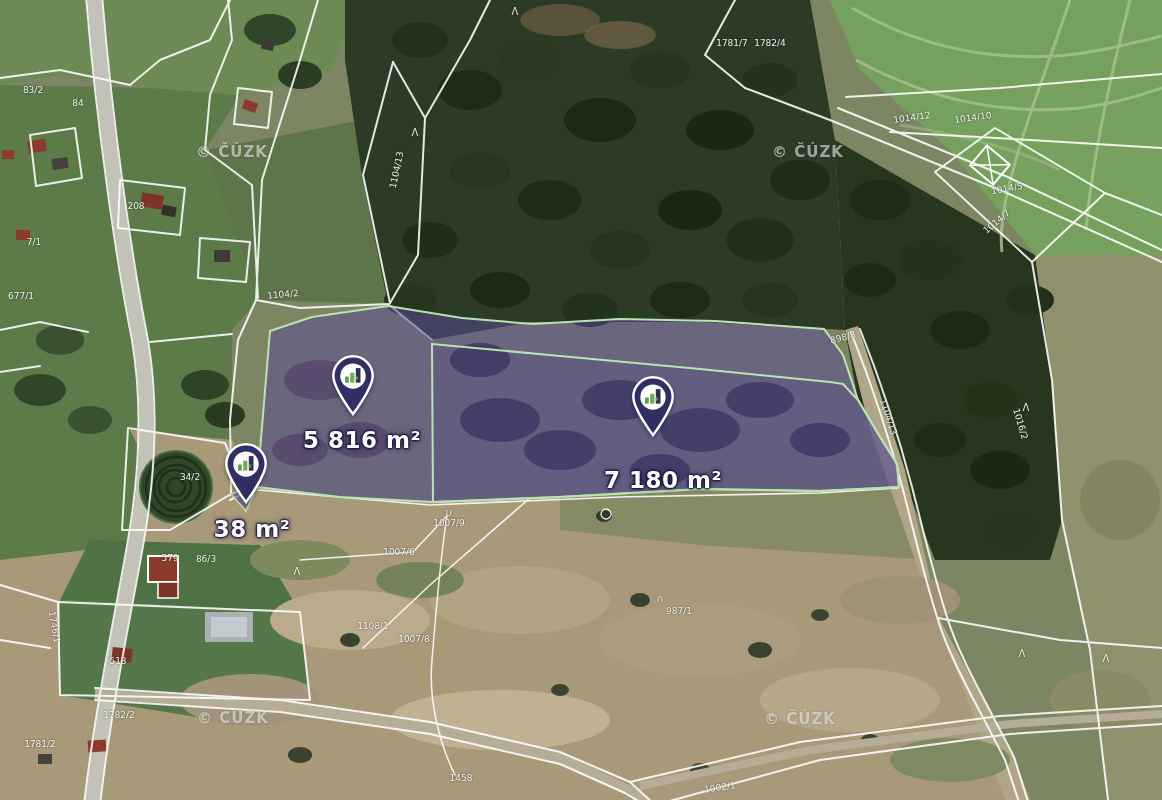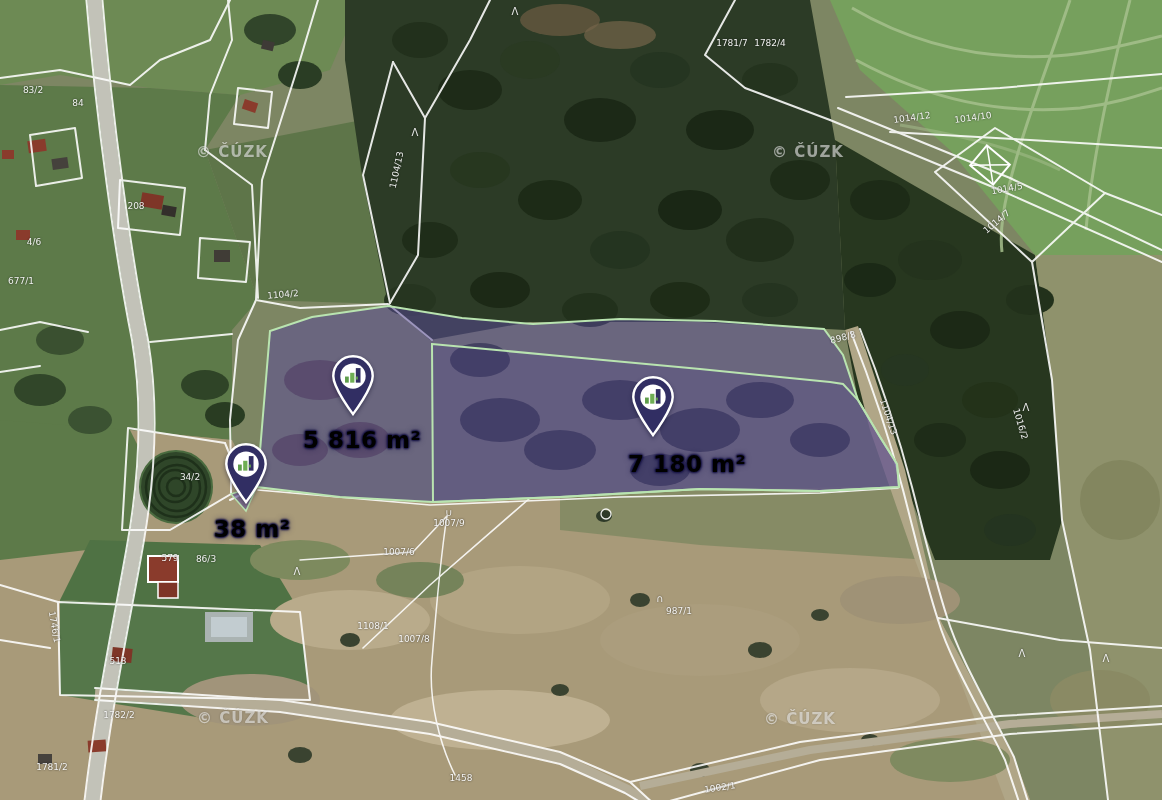--- a/index.html
+++ b/index.html
@@ -2,21 +2,21 @@
 <html><head>
 <meta charset="utf-8">
 <style>
   html,body{margin:0;padding:0;background:#222;}
   .stage{position:relative;width:1162px;height:800px;overflow:hidden;
          font-family:"DejaVu Sans","Liberation Sans",sans-serif;background:#7d8663;}
   .stage svg.base{position:absolute;left:0;top:0;}
   .overlay{position:absolute;left:0;top:0;width:100%;height:100%;}
   .pin-wrap{position:absolute;width:46px;height:62px;pointer-events:auto;}
   .pin-wrap svg{display:block;filter:drop-shadow(0 2px 2px rgba(10,10,40,.45));}
-  .area-label{position:absolute;transform:translate(-50%,-50%);color:#000000;font-weight:700;
+  .area-label{position:absolute;transform:translate(-50%,-50%);color:#ffffff;font-weight:700;
       font-size:23px;letter-spacing:.5px;white-space:nowrap;
       text-shadow:0 1px 2px rgba(24,21,70,.95),0 0 6px rgba(24,21,70,.85),
                   1px 0 2px rgba(24,21,70,.9),-1px 0 2px rgba(24,21,70,.9),0 -1px 2px rgba(24,21,70,.9);}
   .pnum{position:absolute;transform:translate(-50%,-50%);color:rgba(255,255,255,.93);
       font-size:9px;line-height:1;white-space:nowrap;text-shadow:0 0 2px rgba(0,0,0,.7);}
   .sym{position:absolute;transform:translate(-50%,-50%);color:rgba(255,255,255,.9);
       font-size:10px;line-height:1;text-shadow:0 0 2px rgba(0,0,0,.65);}
   .wm{position:absolute;transform:translate(-50%,-50%);color:rgba(255,255,255,.55);
       font-size:15px;font-weight:700;letter-spacing:1px;white-space:nowrap;
       text-shadow:0 0 2px rgba(40,40,40,.3);}
@@ -239,21 +239,21 @@
         <path d="M 24,64 C 24,64 3,36.5 3,23.5 A 21,21 0 1 1 45,23.5 C 45,36.5 24,64 24,64 Z" fill="#312e63" stroke="#ffffff" stroke-width="2.6"></path>
         <circle cx="24" cy="23.5" r="13.5" fill="#ffffff"></circle>
         <g>
           <rect x="15.5" y="24" width="4" height="6.5" fill="#5f9e4b"></rect>
           <rect x="21" y="20" width="4.5" height="10.5" fill="#6fae54"></rect>
           <rect x="27" y="15" width="5" height="15.5" fill="#312e63"></rect>
           <rect x="27" y="24" width="2.2" height="3.2" fill="#5f9e4b"></rect>
         </g>
       </svg>
     </div>
-      <div class="area-label" style="left: 663px; top: 464px; margin-left: 24px;">7 180 m²</div>
+      <div class="area-label" style="left: 663px; top: 480px;">7 180 m²</div>
       <div class="pin-wrap" style="left: 223px; top: 442px;">
       <svg width="46" height="62" viewBox="0 0 48 66">
         <path d="M 24,64 C 24,64 3,36.5 3,23.5 A 21,21 0 1 1 45,23.5 C 45,36.5 24,64 24,64 Z" fill="#312e63" stroke="#ffffff" stroke-width="2.6"></path>
         <circle cx="24" cy="23.5" r="13.5" fill="#ffffff"></circle>
         <g>
           <rect x="15.5" y="24" width="4" height="6.5" fill="#5f9e4b"></rect>
           <rect x="21" y="20" width="4.5" height="10.5" fill="#6fae54"></rect>
           <rect x="27" y="15" width="5" height="15.5" fill="#312e63"></rect>
           <rect x="27" y="24" width="2.2" height="3.2" fill="#5f9e4b"></rect>
         </g>
@@ -276,31 +276,31 @@
       <span class="pnum" style="left: 888px; top: 417px; transform: translate(-50%, -50%) rotate(72deg);">1104/13</span>
       <span class="pnum" style="left: 1020px; top: 424px; transform: translate(-50%, -50%) rotate(73deg);">1016/2</span>
       <span class="pnum" style="left: 449px; top: 523px; transform: translate(-50%, -50%) rotate(0deg);">1007/9</span>
       <span class="pnum" style="left: 399px; top: 552px; transform: translate(-50%, -50%) rotate(0deg);">1007/6</span>
       <span class="pnum" style="left: 373px; top: 626px; transform: translate(-50%, -50%) rotate(0deg);">1108/1</span>
       <span class="pnum" style="left: 414px; top: 639px; transform: translate(-50%, -50%) rotate(0deg);">1007/8</span>
       <span class="pnum" style="left: 679px; top: 611px; transform: translate(-50%, -50%) rotate(0deg);">987/1</span>
       <span class="pnum" style="left: 461px; top: 778px; transform: translate(-50%, -50%) rotate(0deg);">1458</span>
       <span class="pnum" style="left: 54px; top: 627px; transform: translate(-50%, -50%) rotate(80deg);">1746/1</span>
       <span class="pnum" style="left: 119px; top: 715px; transform: translate(-50%, -50%) rotate(0deg);">1782/2</span>
-      <span class="pnum" style="left: 52px; top: 744px; transform: translate(-50%, -50%) rotate(0deg); margin-top: 23px;">1781/2</span>
+      <span class="pnum" style="left: 40px; top: 744px; transform: translate(-50%, -50%) rotate(0deg);">1781/2</span>
       <span class="pnum" style="left: 720px; top: 788px; transform: translate(-50%, -50%) rotate(-8deg);">1002/1</span>
       <span class="pnum" style="left: 170px; top: 558px; transform: translate(-50%, -50%) rotate(0deg);">579</span>
       <span class="pnum" style="left: 206px; top: 559px; transform: translate(-50%, -50%) rotate(0deg);">86/3</span>
       <span class="pnum" style="left: 118px; top: 661px; transform: translate(-50%, -50%) rotate(0deg);">513</span>
       <span class="pnum" style="left: 190px; top: 477px; transform: translate(-50%, -50%) rotate(0deg);">34/2</span>
       <span class="pnum" style="left: 136px; top: 206px; transform: translate(-50%, -50%) rotate(0deg);">208</span>
       <span class="pnum" style="left: 33px; top: 90px; transform: translate(-50%, -50%) rotate(0deg);">83/2</span>
       <span class="pnum" style="left: 78px; top: 103px; transform: translate(-50%, -50%) rotate(0deg);">84</span>
-      <span class="pnum" style="left: 34px; top: 242px; transform: translate(-50%, -50%) rotate(0deg);">4/6</span>
-      <span class="pnum" style="left: 21px; top: 281px; transform: translate(-50%, -50%) rotate(0deg);">677/1</span>
+      <span class="pnum" style="left: 34px; top: 242px; transform: translate(-50%, -50%) rotate(0deg);">7/1</span>
+      <span class="pnum" style="left: 21px; top: 296px; transform: translate(-50%, -50%) rotate(0deg);">677/1</span>
     </div>
 
   <div class="overlay">
 
   <span class="sym" style="left: 515px; top: 12px; transform: translate(-50%, -50%) rotate(0deg);">Λ</span>
       <span class="sym" style="left: 415px; top: 133px; transform: translate(-50%, -50%) rotate(0deg);">Λ</span>
       <span class="sym" style="left: 1026px; top: 408px; transform: translate(-50%, -50%) rotate(0deg);">Λ</span>
       <span class="sym" style="left: 1022px; top: 654px; transform: translate(-50%, -50%) rotate(0deg);">Λ</span>
       <span class="sym" style="left: 297px; top: 572px; transform: translate(-50%, -50%) rotate(0deg);">Λ</span>
       <span class="sym" style="left: 1106px; top: 659px; transform: translate(-50%, -50%) rotate(0deg);">Λ</span>

